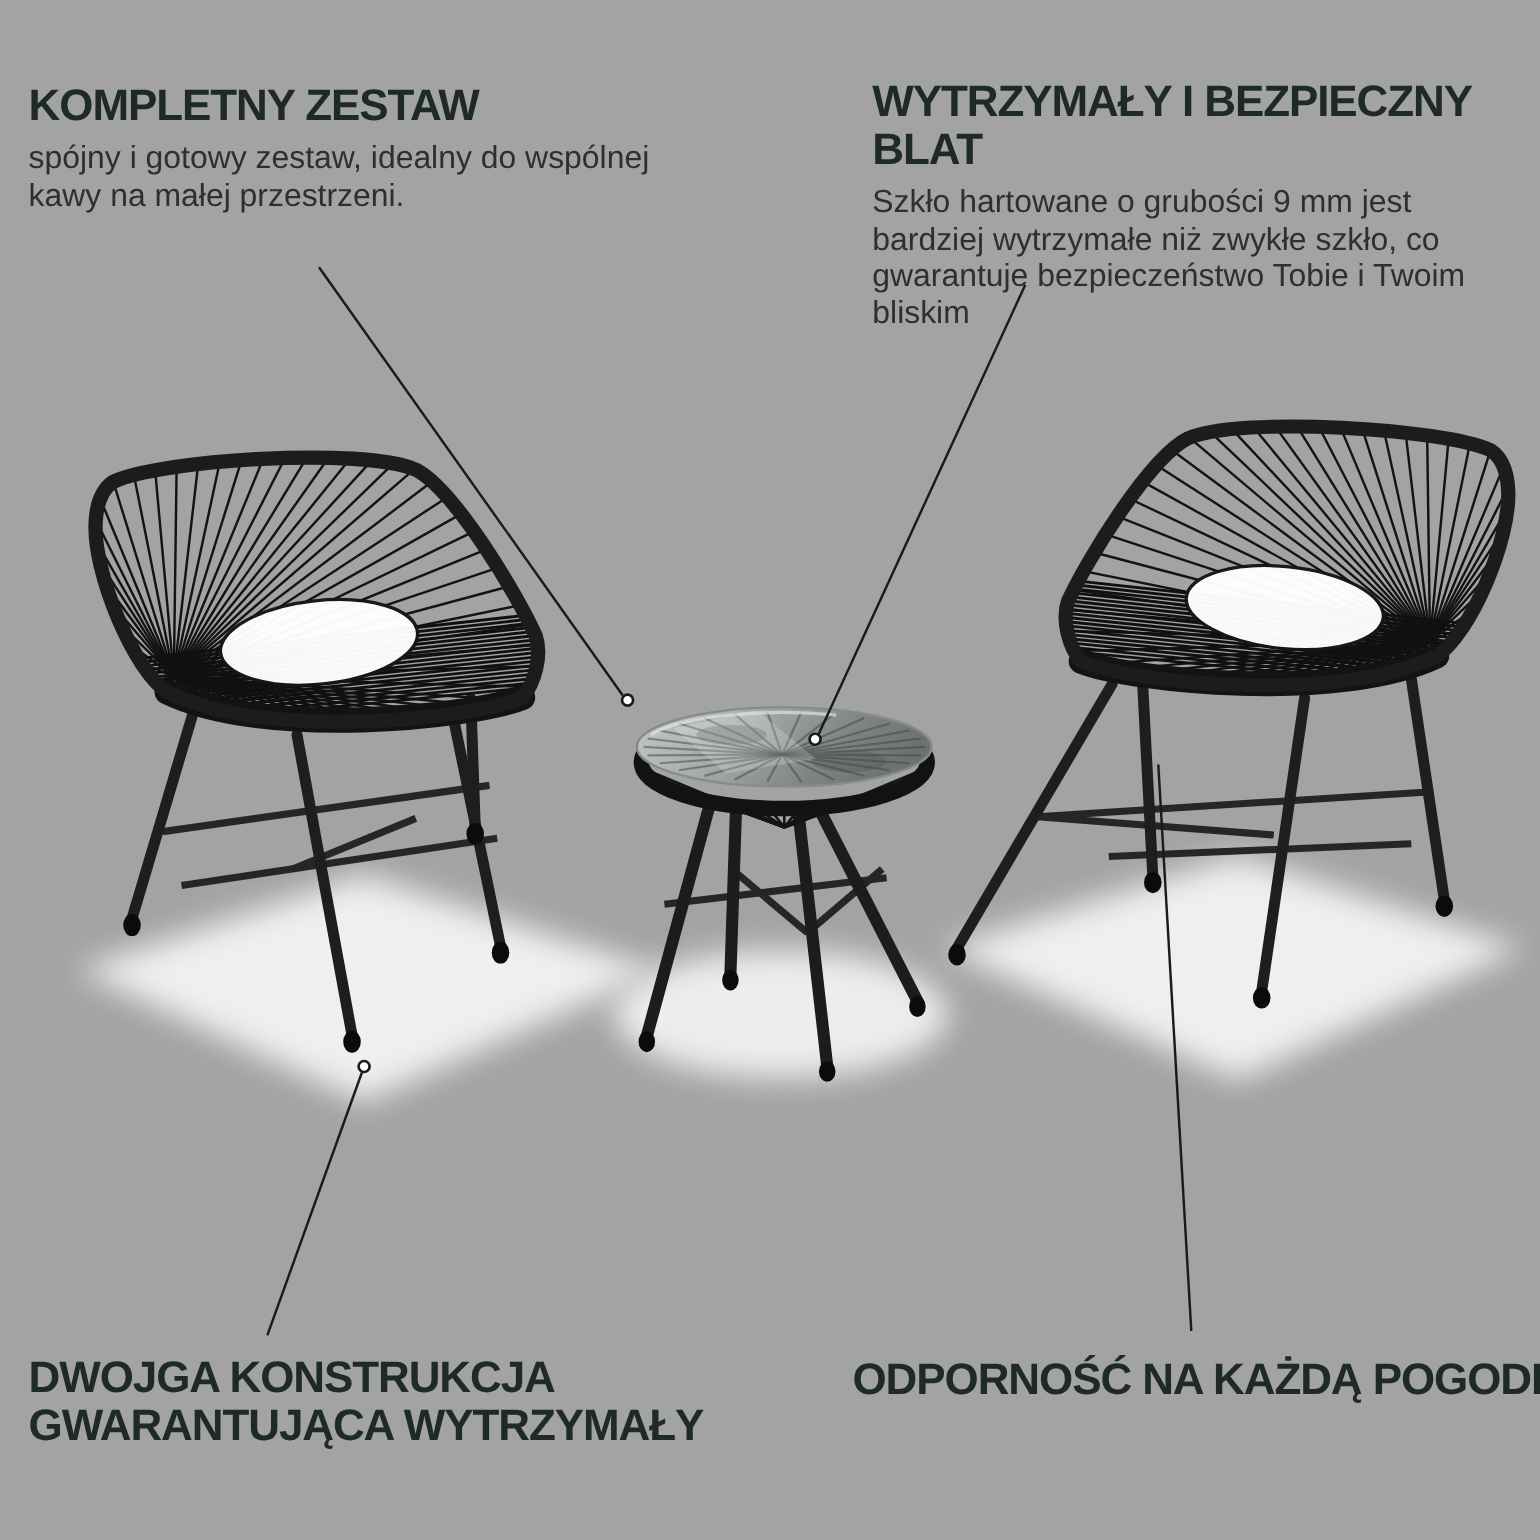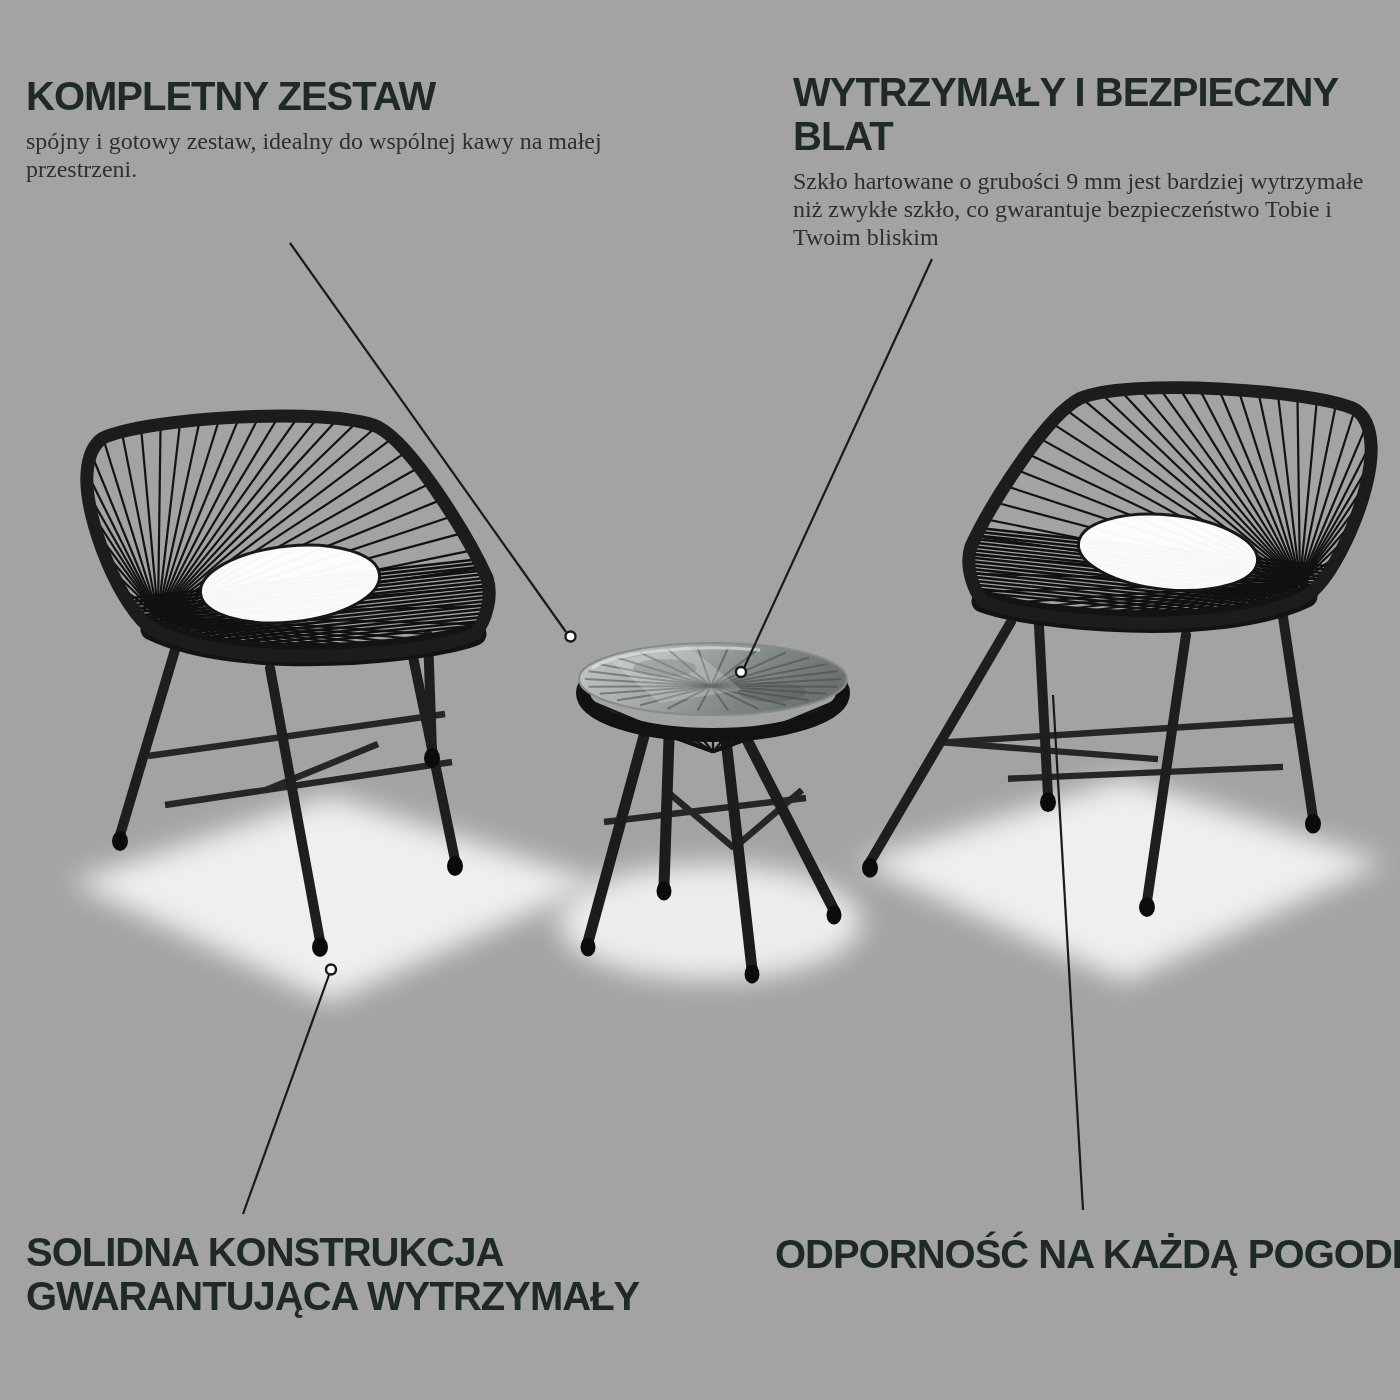--- a/index.html
+++ b/index.html
@@ -14,24 +14,23 @@
   .callout{position:absolute;}
   .callout .title{
     font-weight:700;
     font-size:40px;
     line-height:1.1;
     letter-spacing:-1px;
     color:#1e2a24;
   }
   .callout .body{
     margin:10px 0 0 0;
-    font-size:24px;
+    font-size:29px;
     line-height:1.16;
     color:#2e302f;
-    font-family:Liberation Serif, serif;
   }
   #callout-set   {left:26px;  top:74px;   width:630px;}
   #callout-top   {left:775px; top:70px;   width:575px;margin-left:18px;}
   #callout-frame {left:26px;  top:1230px; width:640px;}
   #callout-weather{left:775px;top:1232px; width:625px;}
   #callout-weather .title{white-space:nowrap;}
 </style>
 </head>
 <body>
 
@@ -326,21 +325,21 @@
   <div class="callout" id="callout-top">
     <div class="title">
       <div>WYTRZYMAŁY I BEZPIECZNY</div>
       <div>BLAT</div>
     </div>
     <p class="body">Szkło hartowane o grubości 9 mm jest bardziej wytrzymałe niż zwykłe szkło, co gwarantuje bezpieczeństwo Tobie i Twoim bliskim</p>
   </div>
 
   <div class="callout" id="callout-frame">
     <div class="title">
-      <div>SOLIDNA KONSTRUKCJA</div>
+      <div>DWOJGA KONSTRUKCJA</div>
       <div>GWARANTUJĄCA WYTRZYMAŁY</div>
     </div>
   </div>
 
   <div class="callout" id="callout-weather">
     <div class="title">
       <div>ODPORNOŚĆ NA KAŻDĄ POGODĘ</div>
       <div></div>
     </div>
   </div>

